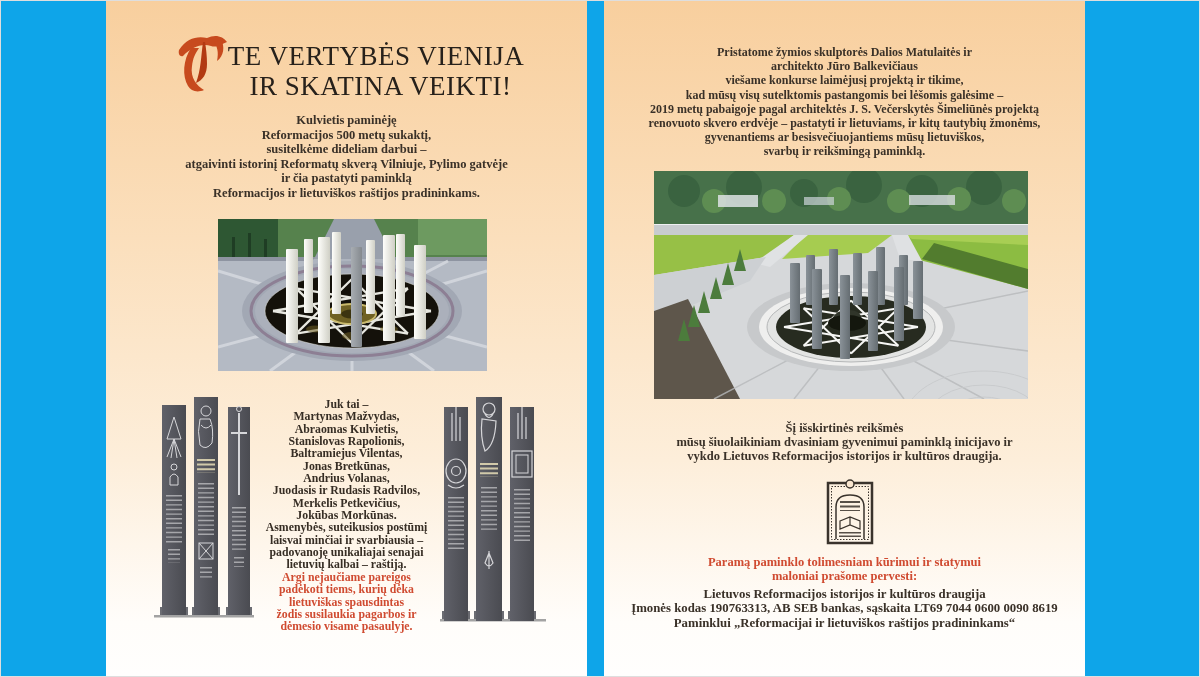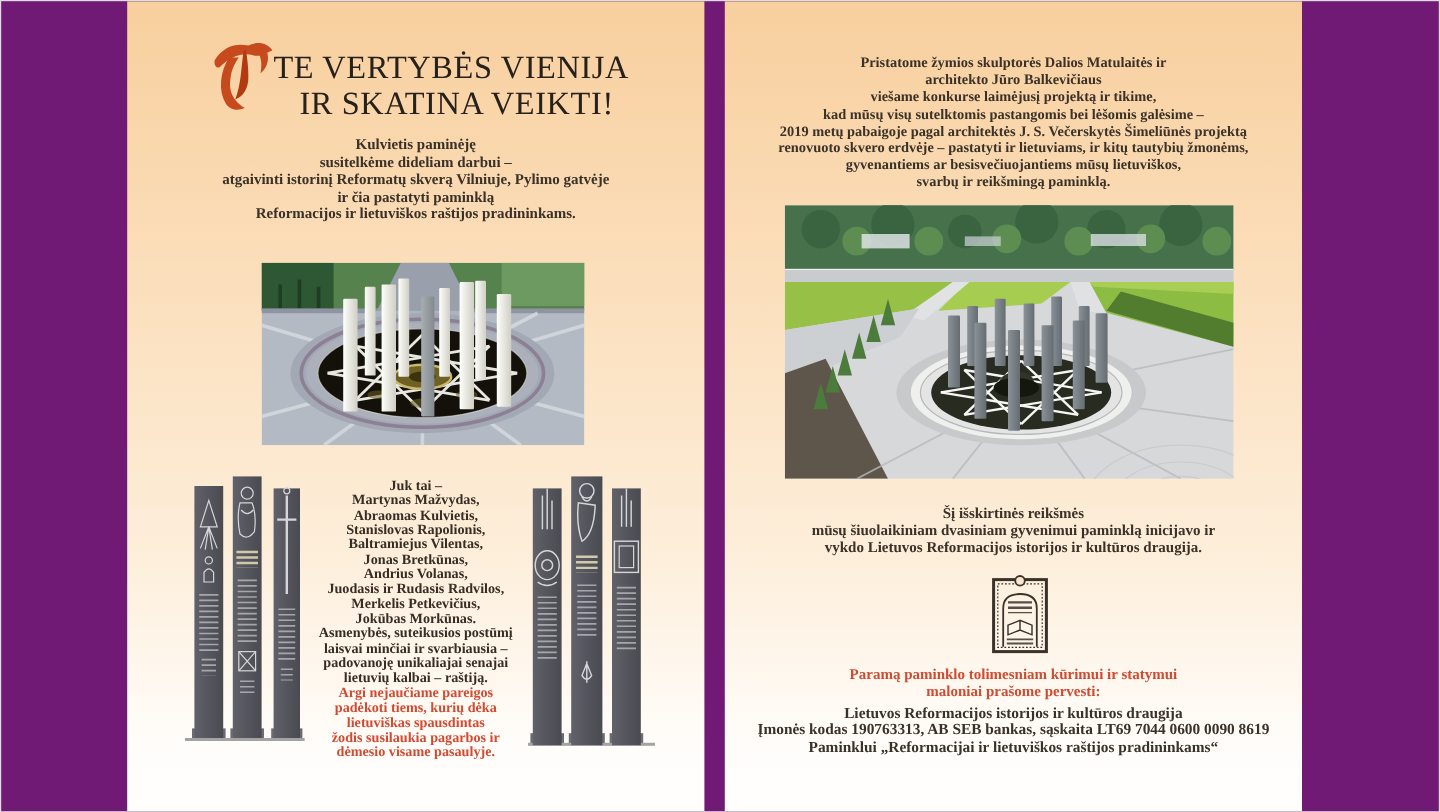--- a/index.html
+++ b/index.html
@@ -1,19 +1,19 @@
 <!DOCTYPE html>
 <html><head>
 <meta charset="utf-8">
 <style>
   * { margin:0; padding:0; box-sizing:border-box; }
   html,body { background:#fff; }
   .canvas {
     position:relative; width:1200px; height:677px;
-    background:#701a75; border:1px solid #dedede; overflow:hidden;
+    background:#0ea5e9; border:1px solid #dedede; overflow:hidden;
     font-family:"Liberation Serif","DejaVu Serif",serif;
   }
   .page {
     position:absolute; top:0; height:675px; width:481px;
     background:linear-gradient(180deg,#f8cf9e 0%,#fbdfbc 35%,#fdeeda 68%,#fffdfa 92%,#fffefd 100%);
   }
   .page.left  { left:105px; }
   .page.right { left:603px; }
 
   .block { position:absolute; left:0; width:100%; text-align:center; }
@@ -53,20 +53,21 @@
       <path d="M44,10 C48,16 47,26 40,31 C42,22 40,16 37,12 Z" fill="#c74a1e"></path>
       <path d="M14,18 C6,30 5,46 11,56 C14,61 20,63 27,60 C20,56 13,48 15,36 C16,28 18,24 22,18 Z" fill="#c74a1e"></path>
       <path d="M26,12 C24,26 24,40 19,53 C26,50 30,44 30,34 C30,26 29,18 28,12 Z" fill="#b23a12"></path>
     </svg>
 
     <div class="title l1">TE VERTYBĖS VIENIJA</div>
     <div class="title l2">IR SKATINA VEIKTI!</div>
 
     <div class="block intro">
         <div class="tl">Kulvietis paminėję</div>
+        <div class="tl">Reformacijos 500 metų sukaktį,</div>
         <div class="tl">susitelkėme dideliam darbui –</div>
         <div class="tl">atgaivinti istorinį Reformatų skverą Vilniuje, Pylimo gatvėje</div>
         <div class="tl">ir čia pastatyti paminklą</div>
         <div class="tl">Reformacijos ir lietuviškos raštijos pradininkams.</div>
       </div>
 
     <svg class="monument" width="269" height="152" viewBox="0 0 269 152">
       <defs>
         <linearGradient id="lp" x1="0" y1="0" x2="1" y2="0">
           <stop offset="0" stop-color="#fefefb"></stop>

